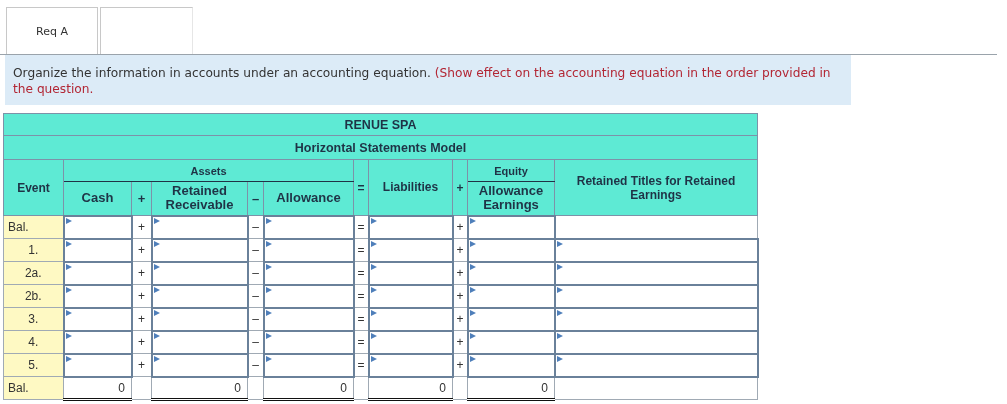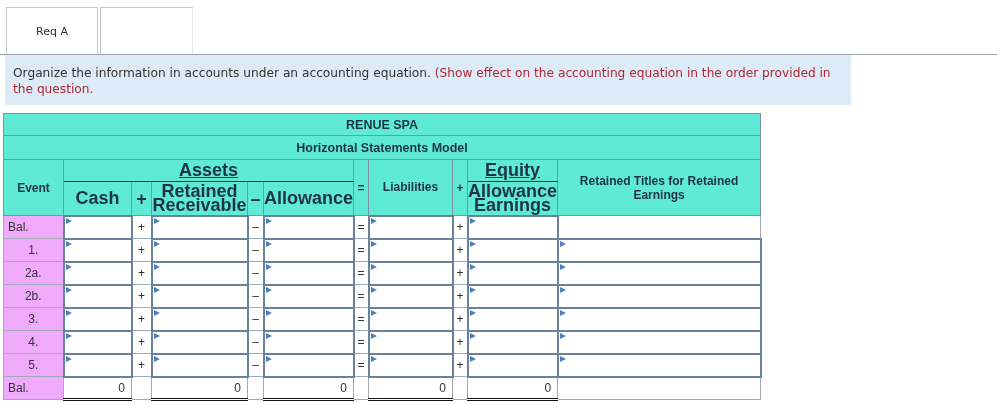--- a/index.html
+++ b/index.html
@@ -8,24 +8,24 @@
   .tab { width: 92px; height: 47px; border: 1px solid #c8c8c8; border-bottom: none; background: #fff; font-family: "DejaVu Sans", sans-serif; font-size: 11px; color: #333; display: flex; align-items: center; justify-content: center; }
   .tab.empty { width: 93px; margin-left: 2px; border-right: 1px solid #e6e6e6; }
   .tabline { position: absolute; left: 0; right: 10px; top: 54px; border-top: 1px solid #9aa3ab; }
   .instr { position: absolute; left: 5px; top: 55px; width: 846px; height: 50px; background: #dcebf7; padding: 10px 0 0 8px; font-family: "DejaVu Sans", sans-serif; font-size: 12.2px; line-height: 16px; color: #333; }
   .instr .red { color: #b22634; }
   table { position: absolute; left: 3px; top: 113px; border-collapse: collapse; table-layout: fixed; font-size: 12px; color: #222; }
   td, th { padding: 0; }
   .hdr { background: #5eead4; border: 1px solid #7d92a8; font-weight: bold; color: #1f3346; text-align: center; }
   .title1 { height: 22px; font-size: 12.5px; }
   .title2 { height: 24px; font-size: 12.5px; margin-left: 8px; }
-  .ghead { height: 22px; font-size: 18px; border-bottom: 1px solid #1f3346; text-decoration: underline; }
-  .subh { height: 34px; font-size: 18px; line-height: 14px; }
+  .ghead { height: 22px; font-size: 11px; border-bottom: 1px solid #1f3346; }
+  .subh { height: 34px; font-size: 13px; line-height: 14px; }
   .op { background: #fff; border: 1px solid #a0aab4; text-align: center; font-size: 12px; color: #333; }
-  .evt { background: #f0abfc; border: 1px solid #a0aab4; font-size: 12px; color: #333; height: 23px; }
+  .evt { background: #fef9c3; border: 1px solid #a0aab4; font-size: 12px; color: #333; height: 23px; }
   .evt.left { text-align: left; padding-left: 4px; }
   .evt.center { text-align: center; }
   .inp { background: #fff; border: 2px solid #6a819a; position: relative; height: 23px; }
   .inp::before { content: ""; position: absolute; left: 1px; top: 1px; border-left: 6px solid #4f7fba; border-top: 3px solid transparent; border-bottom: 3px solid transparent; }
   .plain { background: #fff; border: 1px solid #a0aab4; }
   .tot { background: #fff; border: 1px solid #a0aab4; border-bottom: 3px double #111; text-align: right; padding-right: 6px; font-size: 12px; color: #333; height: 22px; }
   .blank { background: #fff; border: 1px solid #a0aab4; }
 </style>
 </head>
 <body>

